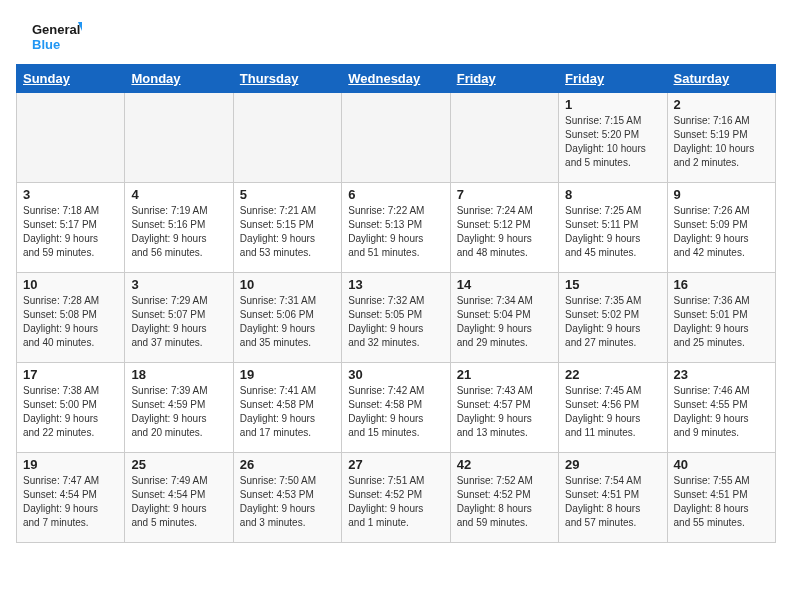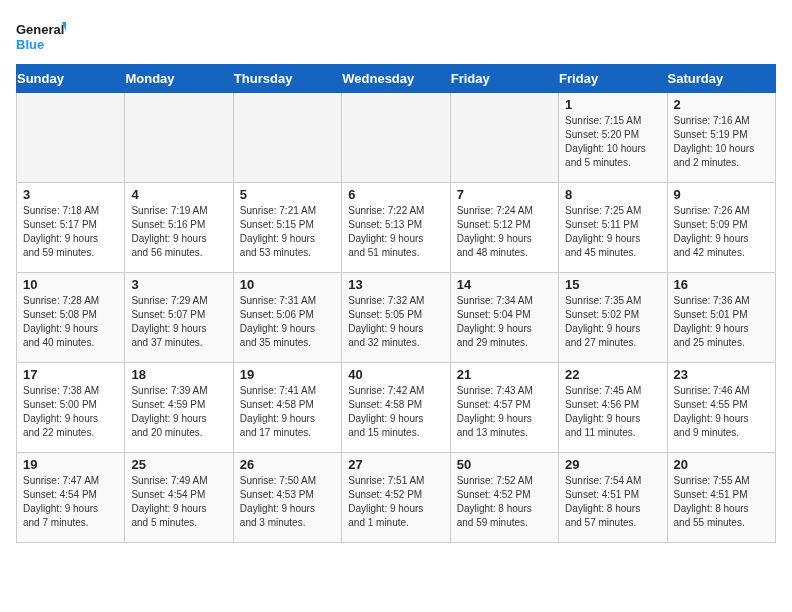--- a/index.html
+++ b/index.html
@@ -13,20 +13,21 @@
     .header-area {
       display: flex;
       justify-content: space-between;
       align-items: flex-start;
       margin-bottom: 8px;
     }
     .logo {
       display: flex;
       align-items: center;
       gap: 4px;
+      margin-left: 16px;
     }
     .title-area {
       text-align: right;
     }
     .month-title {
       font-size: 36px;
       font-weight: bold;
       color: #1a1a1a;
     }
     .location-title {
@@ -35,24 +36,25 @@
     }
     table {
       width: 100%;
       border-collapse: collapse;
       table-layout: fixed;
     }
     thead tr th {
       background-color: #1565C0;
       color: #fff;
       text-align: left;
-      padding: 6px 0;
+      padding: 6px 6px;
       font-size: 13px;
       font-weight: bold;
       border: 1px solid #1565C0;
+      text-decoration: underline;
     }
     tbody tr td {
       border: 1px solid #ccc;
       vertical-align: top;
       padding: 4px 6px;
       min-height: 80px;
       height: 90px;
       font-size: 11px;
       color: #222;
       background: #fff;
@@ -190,21 +192,21 @@
         </td>
         <td>
           <span class="day-number">18</span>
           <div class="day-info">Sunrise: 7:39 AM<br>Sunset: 4:59 PM<br>Daylight: 9 hours<br>and 20 minutes.</div>
         </td>
         <td>
           <span class="day-number">19</span>
           <div class="day-info">Sunrise: 7:41 AM<br>Sunset: 4:58 PM<br>Daylight: 9 hours<br>and 17 minutes.</div>
         </td>
         <td>
-          <span class="day-number">40</span>
+          <span class="day-number">30</span>
           <div class="day-info">Sunrise: 7:42 AM<br>Sunset: 4:58 PM<br>Daylight: 9 hours<br>and 15 minutes.</div>
         </td>
         <td>
           <span class="day-number">21</span>
           <div class="day-info">Sunrise: 7:43 AM<br>Sunset: 4:57 PM<br>Daylight: 9 hours<br>and 13 minutes.</div>
         </td>
         <td>
           <span class="day-number">22</span>
           <div class="day-info">Sunrise: 7:45 AM<br>Sunset: 4:56 PM<br>Daylight: 9 hours<br>and 11 minutes.</div>
         </td>
@@ -224,26 +226,26 @@
         </td>
         <td>
           <span class="day-number">26</span>
           <div class="day-info">Sunrise: 7:50 AM<br>Sunset: 4:53 PM<br>Daylight: 9 hours<br>and 3 minutes.</div>
         </td>
         <td>
           <span class="day-number">27</span>
           <div class="day-info">Sunrise: 7:51 AM<br>Sunset: 4:52 PM<br>Daylight: 9 hours<br>and 1 minute.</div>
         </td>
         <td>
-          <span class="day-number">50</span>
+          <span class="day-number">42</span>
           <div class="day-info">Sunrise: 7:52 AM<br>Sunset: 4:52 PM<br>Daylight: 8 hours<br>and 59 minutes.</div>
         </td>
         <td>
           <span class="day-number">29</span>
           <div class="day-info">Sunrise: 7:54 AM<br>Sunset: 4:51 PM<br>Daylight: 8 hours<br>and 57 minutes.</div>
         </td>
         <td>
-          <span class="day-number">20</span>
+          <span class="day-number">40</span>
           <div class="day-info">Sunrise: 7:55 AM<br>Sunset: 4:51 PM<br>Daylight: 8 hours<br>and 55 minutes.</div>
         </td>
       </tr>
     </tbody>
 </table>
 
 </body></html>

